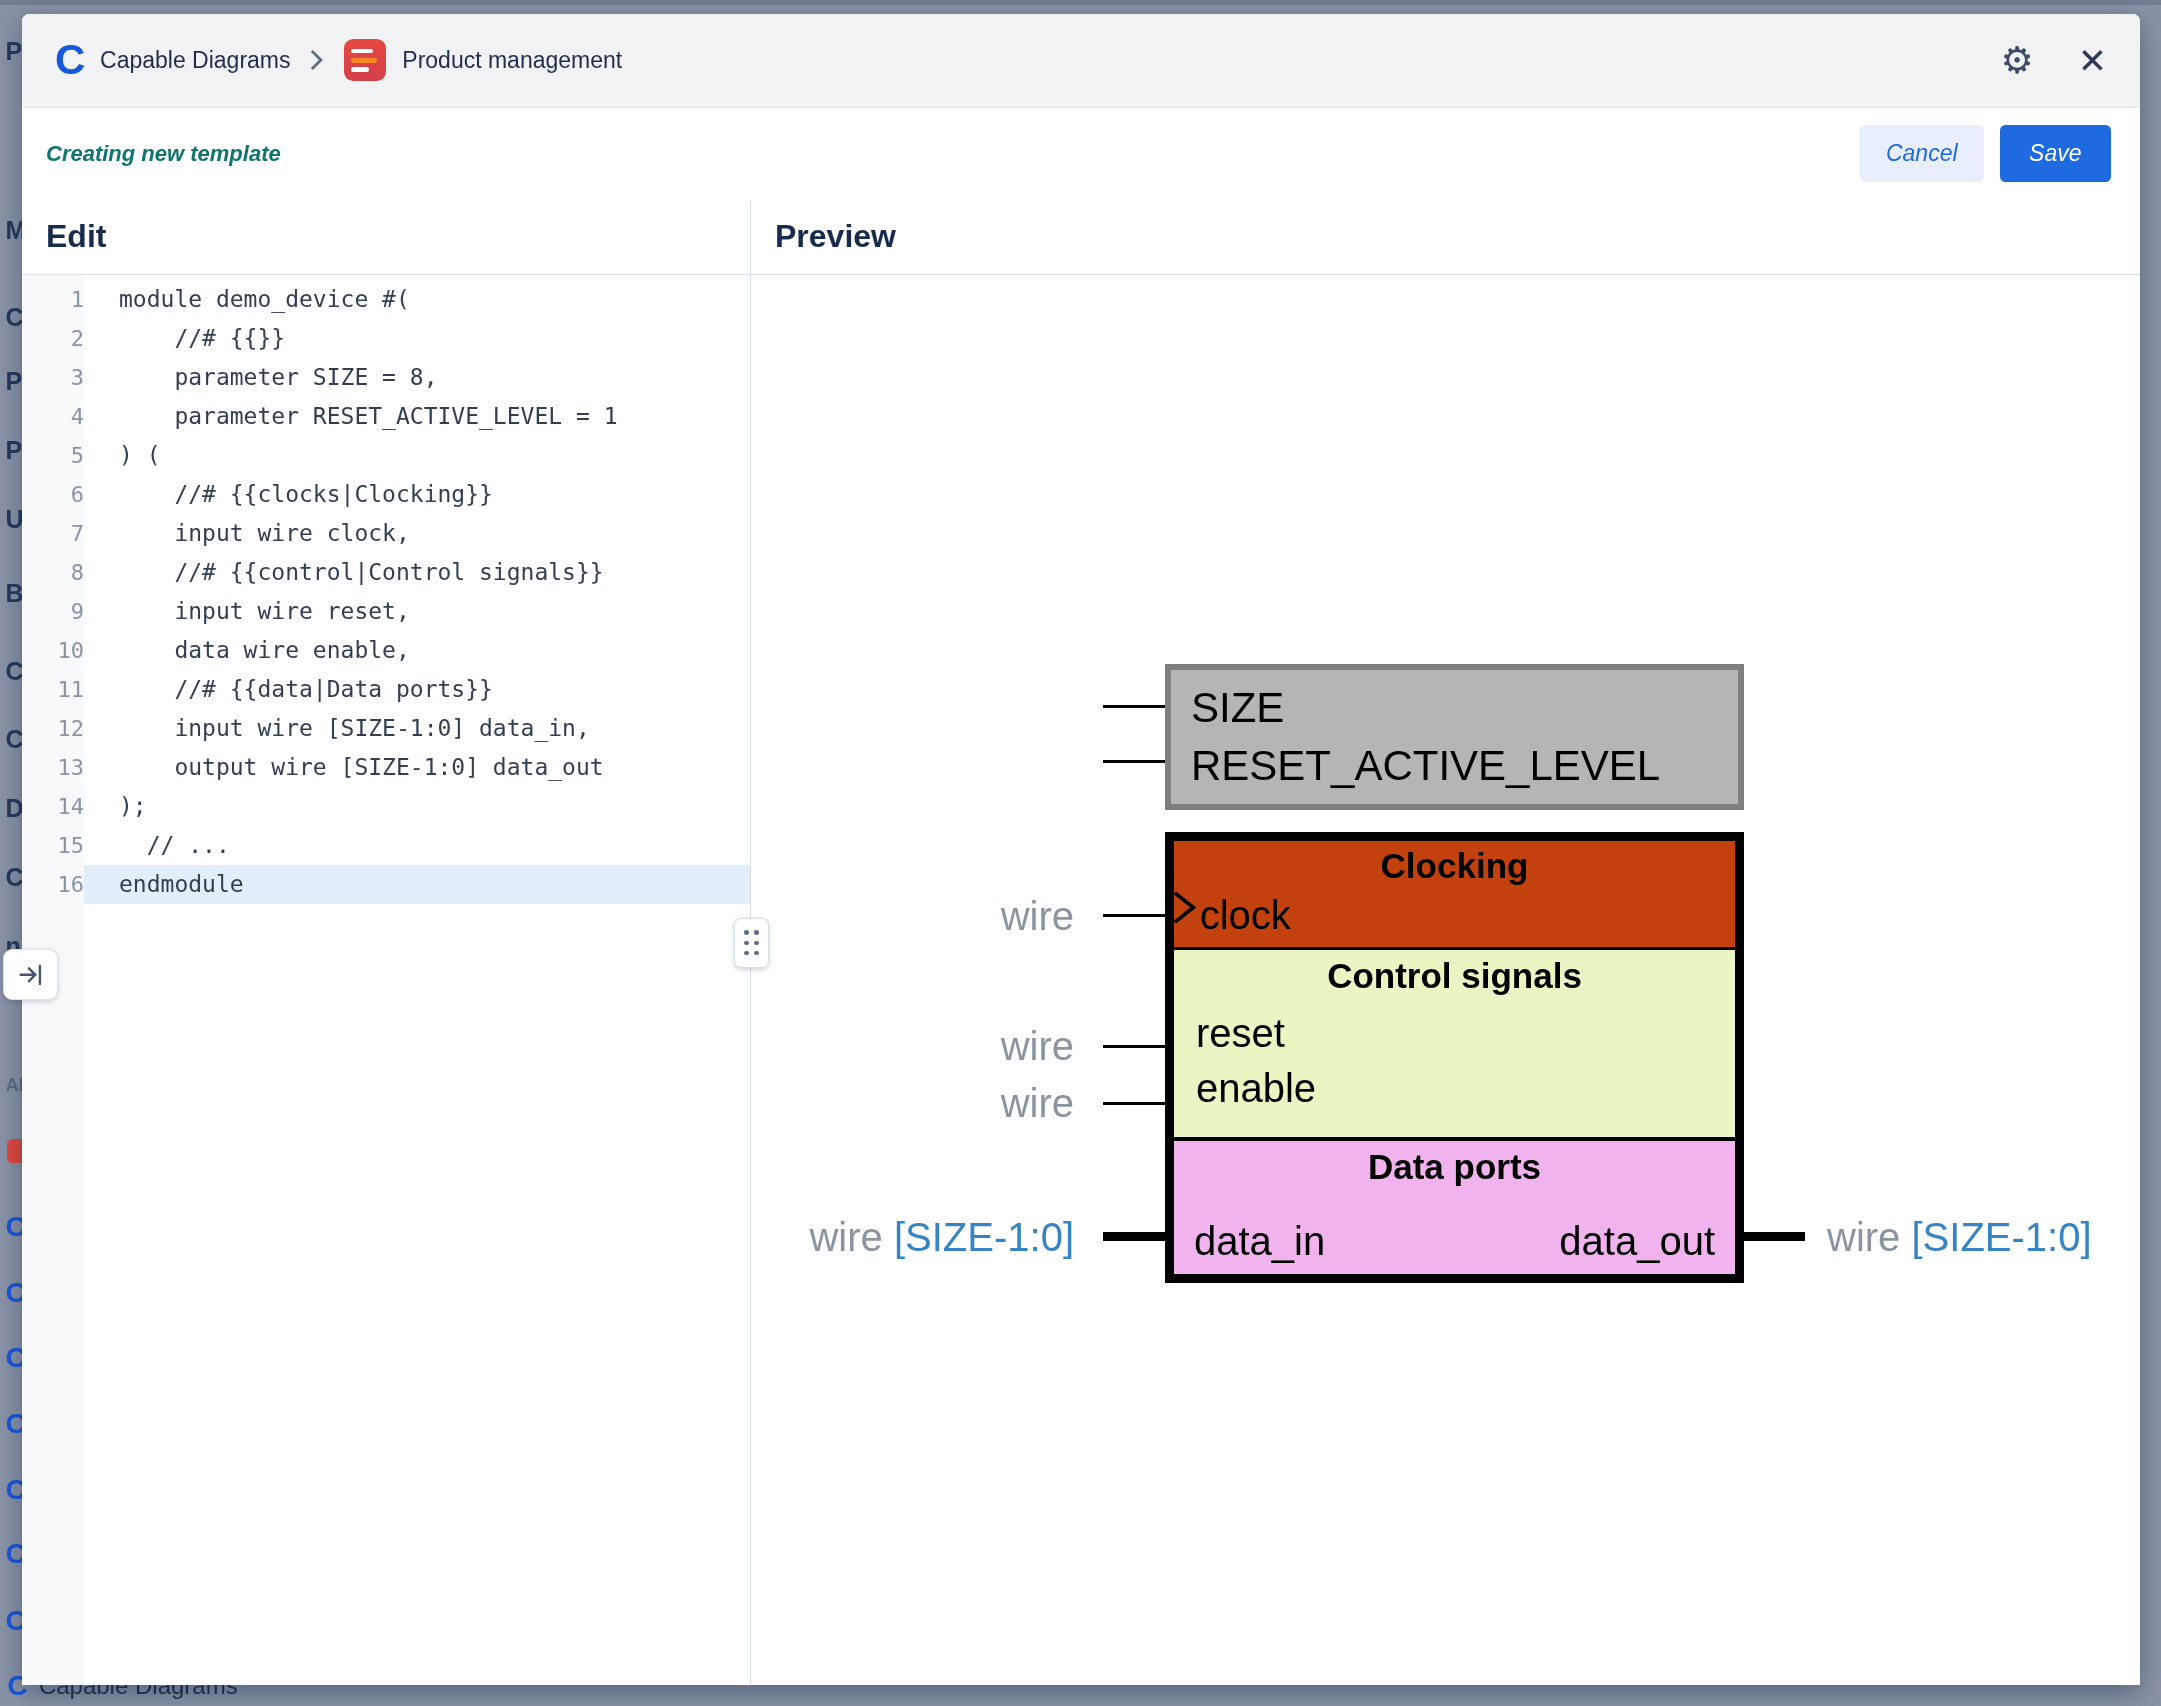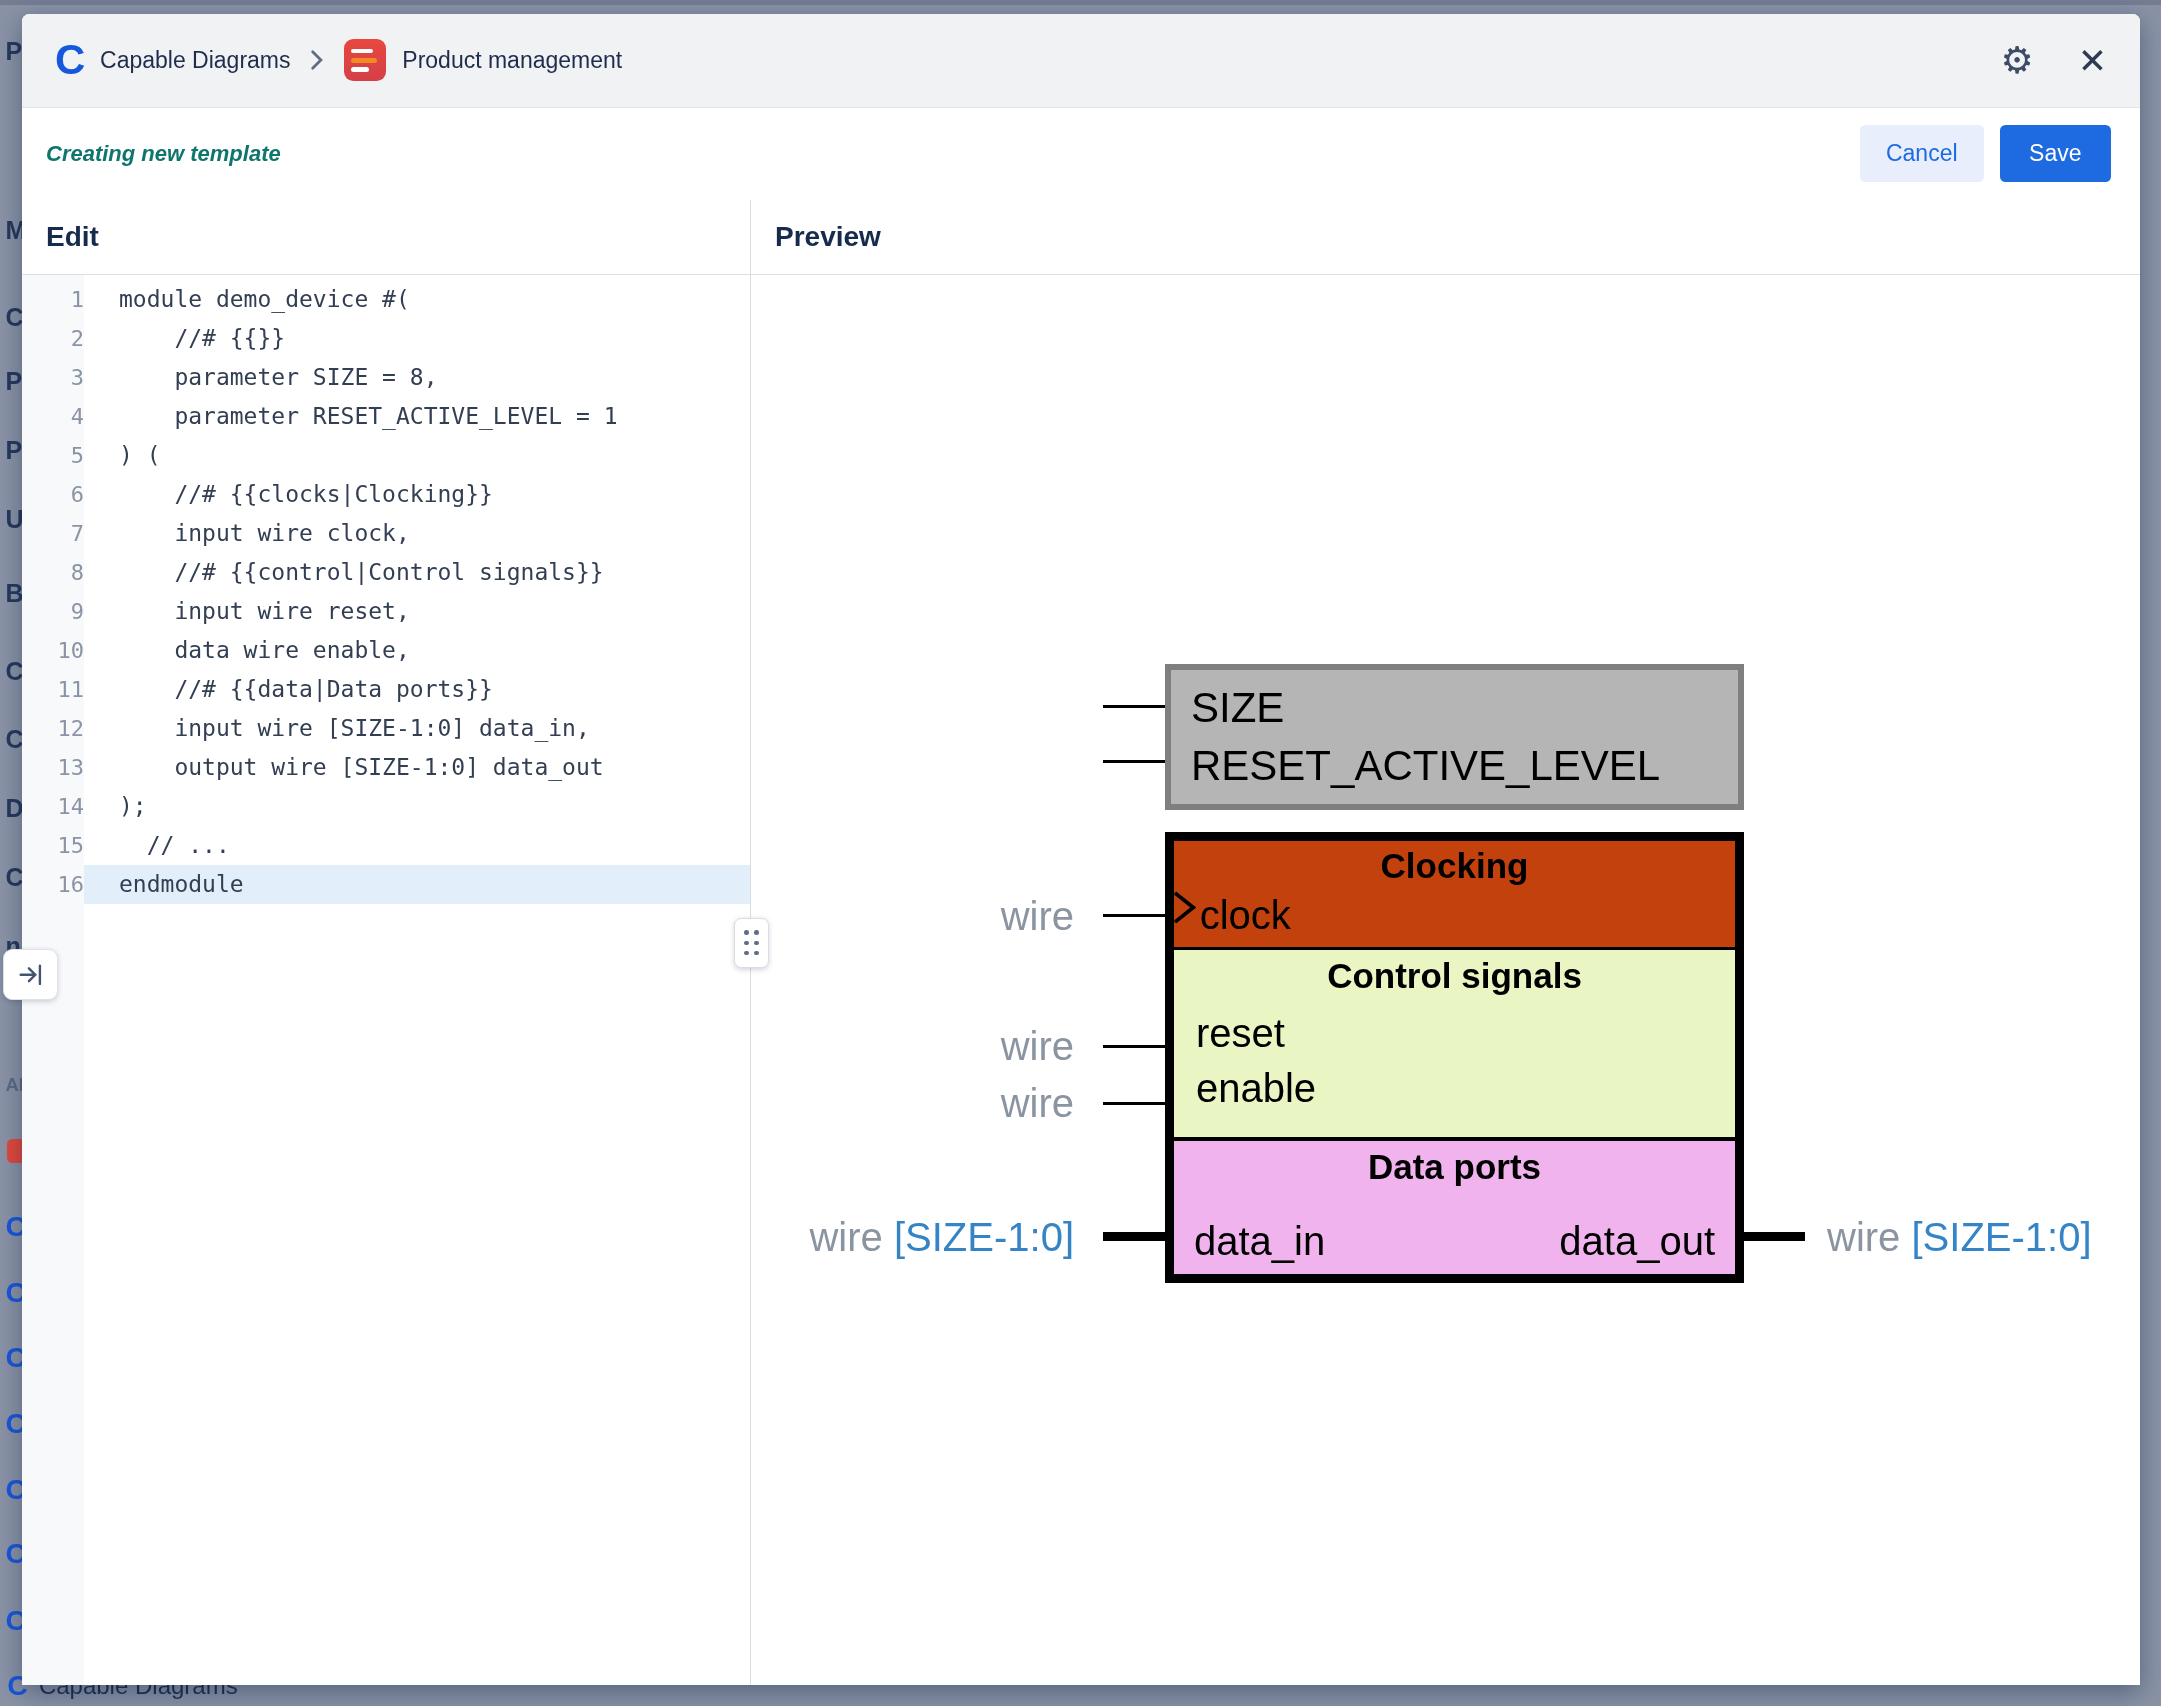--- a/index.html
+++ b/index.html
@@ -35,29 +35,29 @@
   .product-icon i.b1 { width:22px; } .product-icon i.b2 { width:26px; background:#f38a25; } .product-icon i.b3 { width:18.4px; }
   .bc-page { font-size:23px; font-weight:500; color:#1f2c4d; }
   .hdr-spacer { flex:1; }
   .gear { font-size:37px; color:#3d4b66; margin-right:44px; cursor:pointer; line-height:1; }
   .close { font-size:35px; color:#2f3b54; cursor:pointer; line-height:1; }
 
   .title-row { height:92px; flex:none; display:flex; align-items:center; padding:0 24px; background:#fff; }
   .page-title { font-size:22px; font-weight:700; color:#0f766e;font-style:italic; }
   .title-spacer { flex:1; }
   .btn { height:57px; display:flex; align-items:center; border-radius:5.5px; font-size:23px; font-weight:500;
-    cursor:pointer; border:none; font-family:"Liberation Sans", sans-serif; }
+    cursor:pointer; border:none; font-family:"Liberation Sans", sans-serif;font-style:italic; }
   .btn-cancel { background:#e8eefc; color:#1e6ae1; padding:0 26px; margin-right:16.5px; }
   .btn-save { background:#1e6ae1; color:#ffffff; padding:4px 29px; margin-right:5.5px; }
 
   .panes { flex:1; display:flex; min-height:0; }
   .pane-left { width:729px; flex:none; border-right:1.8px solid #d9dde4; display:flex; flex-direction:column; }
   .pane-right { flex:1; display:flex; flex-direction:column; min-width:0; }
   .pane-header { height:75px; flex:none; display:flex; align-items:center; padding:0 24px;
-    font-size:28px; font-weight:700; color:#172b4d; border-bottom:1.8px solid #dcdfe4; background:#fff; }
+    font-size:32px; font-weight:700; color:#172b4d; border-bottom:1.8px solid #dcdfe4; background:#fff; }
 
   
   .editor { flex:1; position:relative; background:#ffffff; padding-top:5.5px; overflow:hidden; }
   .gutter-bg { position:absolute; left:0; top:0; bottom:0; width:62px; background:#f8f9fa; }
   .code-row { position:relative; display:flex; height:39px; font-family:"DejaVu Sans Mono", monospace; }
   .ln { width:62px; flex:none; text-align:right; font-size:22px; line-height:39px; color:#8a94a6; }
   .code { flex:1; white-space:pre; font-size:23px; line-height:39px; color:#323e52; padding-left:35px; }
   .code.hl { background:#e2eef9; }
 
   

